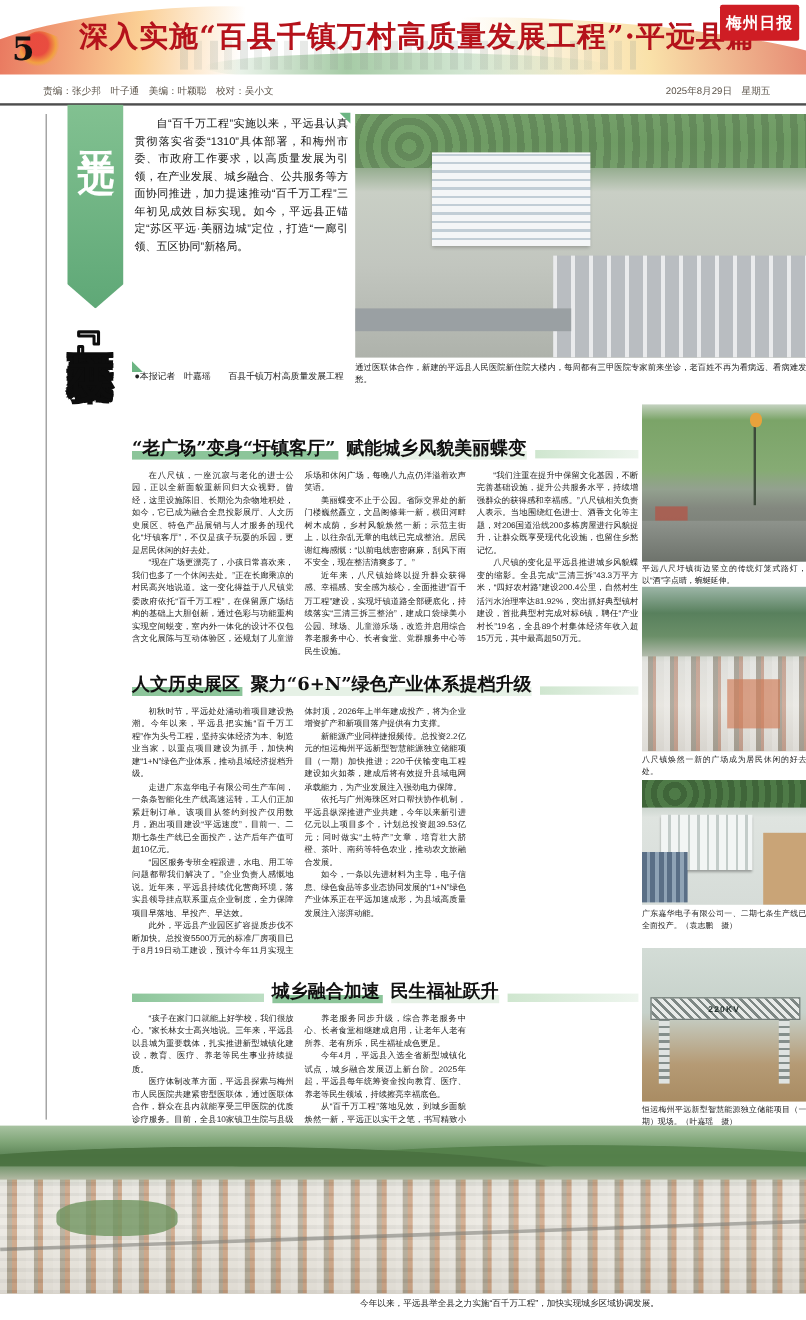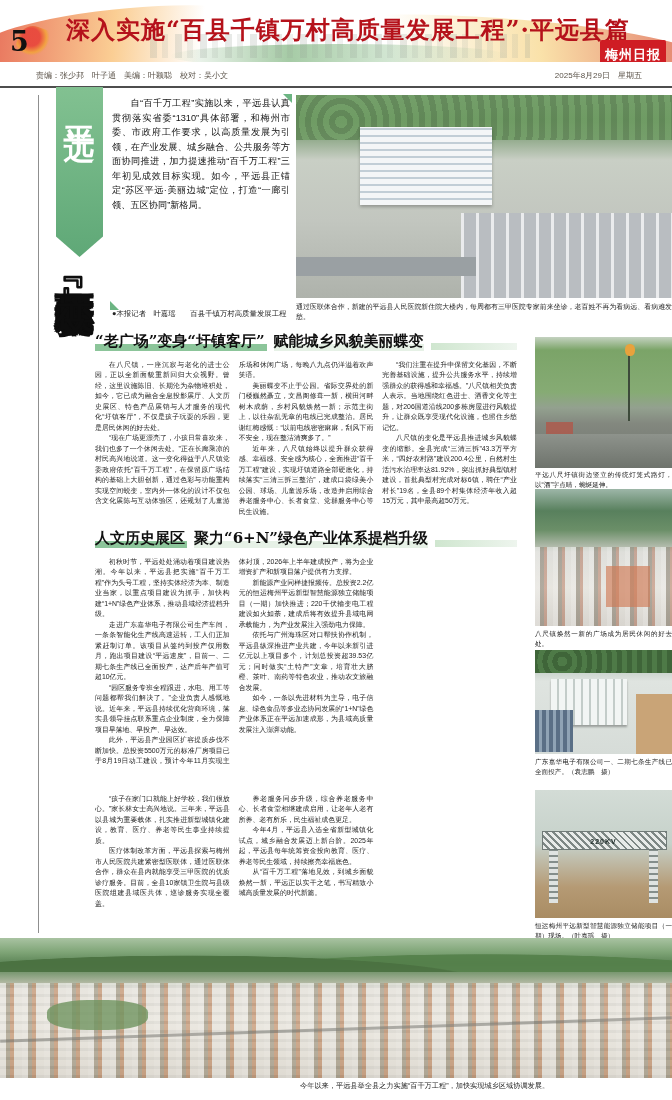--- a/index.html
+++ b/index.html
@@ -12,21 +12,21 @@
   .ribbon-red{left:-30px;top:8px;width:320px;height:66px;background:linear-gradient(100deg,rgba(222,58,38,.8),rgba(247,166,60,.55) 45%,rgba(255,255,255,0) 72%);transform:rotate(-5deg);}
   .ribbon-right{right:-40px;top:18px;width:430px;height:58px;background:linear-gradient(260deg,rgba(214,66,48,.75),rgba(244,196,84,.5) 40%,rgba(255,255,255,0) 75%);transform:rotate(4deg);}
   .ribbon-green{left:170px;top:44px;width:340px;height:24px;background:linear-gradient(90deg,rgba(255,255,255,0),rgba(92,160,92,.55) 35%,rgba(128,184,128,.4) 60%,rgba(255,255,255,0));border-radius:50%;}
   .skyline{position:absolute;left:150px;top:34px;width:380px;height:24px;opacity:.5;
     background:repeating-linear-gradient(90deg,rgba(148,158,148,.45) 0 7px,transparent 7px 12px,rgba(148,158,148,.3) 12px 18px,transparent 18px 25px);}
   .pagenum-wrap{position:absolute;left:6px;top:24px;width:44px;height:38px;}
   .flower{position:absolute;left:12px;top:2px;width:30px;height:30px;border-radius:50% 10% 50% 10%;
     background:radial-gradient(circle at 40% 40%,#e8443a 0 35%,#f2a23c 60%,rgba(255,255,255,0) 72%);transform:rotate(20deg);opacity:.9;}
   .pagenum{position:absolute;left:4px;top:2px;font-size:27px;font-weight:bold;color:#111;font-family:"DejaVu Serif",serif;}
   .banner-title{position:absolute;left:66px;right:86px;top:14px;text-align:center;font-size:24px;font-weight:bold;color:#b5121b;letter-spacing:1px;font-family:"DejaVu Serif",serif;white-space:nowrap;}
-  .masthead{position:absolute;right:6px;top:4px;width:66px;height:30px;background:#cf1d24;color:#fff;display:flex;align-items:center;justify-content:center;font-size:13px;font-weight:bold;border-radius:2px;letter-spacing:1px;margin-top:36px;}
+  .masthead{position:absolute;right:6px;top:4px;width:66px;height:30px;background:#cf1d24;color:#fff;display:flex;align-items:center;justify-content:center;font-size:13px;font-weight:bold;border-radius:2px;letter-spacing:1px;}
   .meta-row{position:absolute;left:36px;top:70px;width:606px;display:flex;justify-content:space-between;font-size:8px;color:#5a5248;}
   .head-rule{position:absolute;left:0;top:86px;width:672px;border-top:2px solid #4e4e4e;}
   .v-rule{position:absolute;left:38px;top:95px;height:838px;border-left:1px solid #8f8f8f;}
 
   
   .pennant{position:absolute;left:56px;top:87px;width:47px;height:170px;background:linear-gradient(180deg,#82c191,#5fa877);
     clip-path:polygon(0 0,100% 0,100% 88%,50% 100%,0 88%);display:flex;justify-content:center;}
   .pennant span{writing-mode:vertical-rl;text-orientation:upright;color:#fff;font-size:31px;font-weight:bold;margin-top:14px;letter-spacing:6px;font-family:"DejaVu Serif",serif;}
   .v-headline{position:absolute;left:42px;top:263px;width:66px;height:578px;writing-mode:vertical-rl;text-orientation:upright;
     font-size:40px;line-height:66px;font-weight:900;color:#0d0d0d;font-family:"DejaVu Serif",serif;text-align:justify;}
@@ -82,21 +82,21 @@
   
   .caption{position:absolute;font-size:6.6px;line-height:1.5;text-align:justify;color:#222;}
   .hero-cap{left:296px;top:302px;width:376px;font-size:6.9px;}
   .cap-b{left:535px;top:470px;width:137px;}
   .cap-c{left:535px;top:629px;width:137px;}
   .cap-d{left:535px;top:757px;width:137px;}
   .cap-e{left:535px;top:921px;width:137px;}
   .bottom-cap{left:300px;top:1081px;width:362px;text-align:left;font-size:7.2px;color:#1d1d1d;}
 
   
-  .section{position:absolute;left:95px;width:422px;}
+  .section{position:absolute;left:110px;width:422px;margin-top:32px;}
   .s1{top:332px;}.s2{top:529px;}.s3{top:785px;}
   .section h2{display:flex;align-items:flex-end;gap:7px;margin:0;font-size:15px;font-weight:900;color:#101010;font-family:"DejaVu Serif",serif;white-space:nowrap;}
   .section h2 .hm{background:linear-gradient(rgba(0,0,0,0) 62%,#8cc59a 62%);padding-right:2px;}
   .section h2 .ht{background:linear-gradient(rgba(0,0,0,0) 62%,#e6f1e6 62%);}
   .bar-fill{flex:1;height:7px;background:linear-gradient(90deg,#cfe6cf,#eef5ee);margin-bottom:1px;}
   .bar-fill.solid{background:linear-gradient(90deg,#8cc59a,#bcdec3);}
   .cols{column-count:3;column-gap:9px;column-fill:auto;overflow:hidden;font-size:6.9px;line-height:1.52;text-align:justify;color:#1c1c1c;margin-top:9px;}
   .cols p{margin:0;text-indent:2em;}
   .s1 .cols{height:162px;}
   .s2 .cols{height:220px;}
@@ -172,20 +172,26 @@
         <p>走进广东嘉华电子有限公司生产车间，一条条智能化生产线高速运转，工人们正加紧赶制订单。该项目从签约到投产仅用数月，跑出项目建设“平远速度”，目前一、二期七条生产线已全面投产，达产后年产值可超10亿元。</p>
         <p>“园区服务专班全程跟进，水电、用工等问题都帮我们解决了。”企业负责人感慨地说。近年来，平远县持续优化营商环境，落实县领导挂点联系重点企业制度，全力保障项目早落地、早投产、早达效。</p>
         <p>此外，平远县产业园区扩容提质步伐不断加快。总投资5500万元的标准厂房项目已于8月19日动工建设，预计今年11月实现主体封顶，2026年上半年建成投产，将为企业增资扩产和新项目落户提供有力支撑。</p>
         <p>新能源产业同样捷报频传。总投资2.2亿元的恒运梅州平远新型智慧能源独立储能项目（一期）加快推进；220千伏输变电工程建设如火如荼，建成后将有效提升县域电网承载能力，为产业发展注入强劲电力保障。</p>
         <p>依托与广州海珠区对口帮扶协作机制，平远县纵深推进产业共建，今年以来新引进亿元以上项目多个，计划总投资超39.53亿元；同时做实“土特产”文章，培育壮大脐橙、茶叶、南药等特色农业，推动农文旅融合发展。</p>
         <p>如今，一条以先进材料为主导，电子信息、绿色食品等多业态协同发展的“1+N”绿色产业体系正在平远加速成形，为县域高质量发展注入澎湃动能。</p>
       </div>
   </div>
 
   <div class="section s3">
+    <h2>
+      <span class="bar-fill solid"></span>
+      <span class="hm">城乡融合加速</span>
+      <span class="ht">民生福祉跃升</span>
+      <span class="bar-fill"></span>
+    </h2>
     <div class="cols">
         <p>“孩子在家门口就能上好学校，我们很放心。”家长林女士高兴地说。三年来，平远县以县城为重要载体，扎实推进新型城镇化建设，教育、医疗、养老等民生事业持续提质。</p>
         <p>医疗体制改革方面，平远县探索与梅州市人民医院共建紧密型医联体，通过医联体合作，群众在县内就能享受三甲医院的优质诊疗服务。目前，全县10家镇卫生院与县级医院组建县域医共体，巡诊服务实现全覆盖。</p>
         <p>养老服务同步升级，综合养老服务中心、长者食堂相继建成启用，让老年人老有所养、老有所乐，民生福祉成色更足。</p>
         <p>今年4月，平远县入选全省新型城镇化试点，城乡融合发展迈上新台阶。2025年起，平远县每年统筹资金投向教育、医疗、养老等民生领域，持续擦亮幸福底色。</p>
         <p>从“百千万工程”落地见效，到城乡面貌焕然一新，平远正以实干之笔，书写精致小城高质量发展的时代新篇。</p>
       </div>
   </div>
 
   <div class="photo ph-b">

